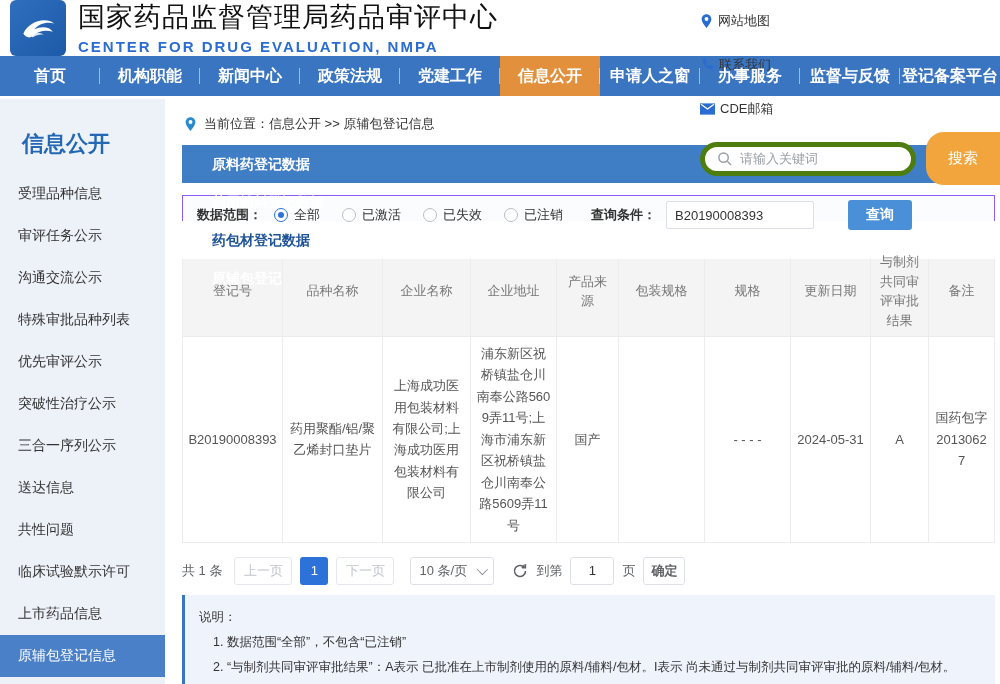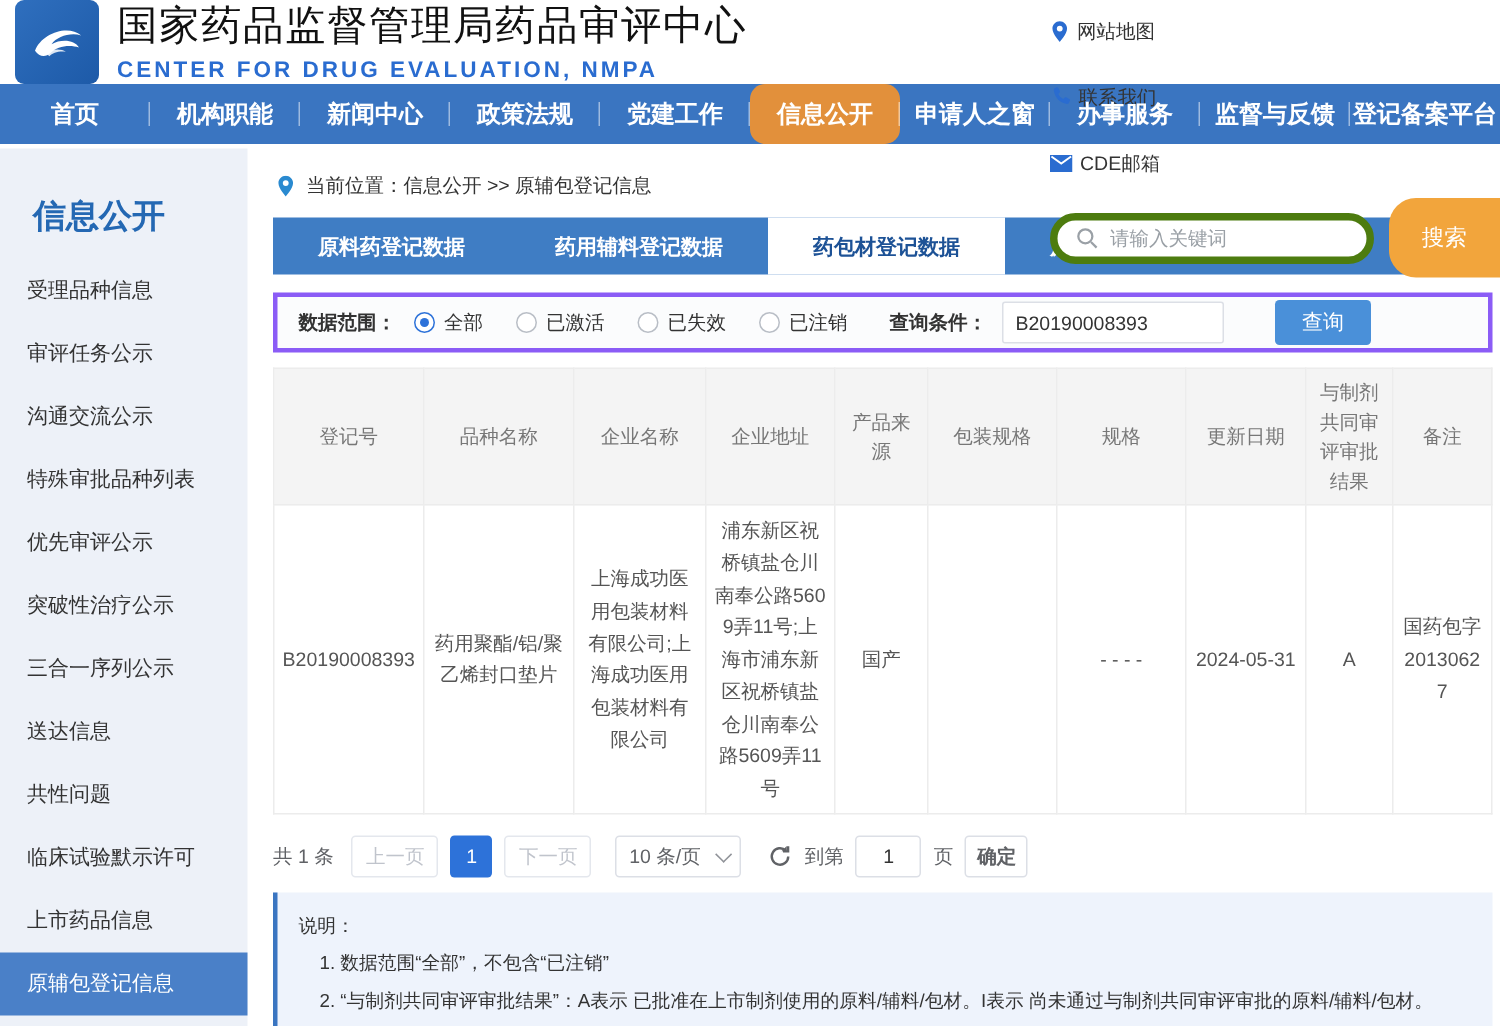--- a/index.html
+++ b/index.html
@@ -23,50 +23,50 @@
   .search-row { display:flex; align-items:center; margin-top:14px; justify-content:flex-end; }
   .search-box { display:flex; align-items:center; width:225px; height:34px; border:5px solid #4d7c0f; border-radius:17px; padding:0 12px; background:#fff; }
   .search-box svg { stroke:#9aa0a6; flex:0 0 auto; }
   .search-box input { border:none; outline:none; font-size:13px; margin-left:8px; width:150px; color:#333; font-family:inherit; }
   .search-box input::placeholder { color:#9aa0a6; }
   .search-btn { margin-left:10px; width:78px; height:53px; border:none; background:#f2a53c; color:#fff; font-size:15px; border-radius:18px 0 0 18px; cursor:pointer; font-family:inherit; }
 
   
   .main-nav { height:40px; background:#3a75c1; }
   .main-nav ul { list-style:none; display:flex; height:40px; }
-  .main-nav li { flex:1; position:relative; display:flex; align-items:center; justify-content:center; color:#fff; font-size:16px; font-weight:bold; cursor:pointer; white-space:nowrap;border-radius:10px; }
+  .main-nav li { flex:1; position:relative; display:flex; align-items:center; justify-content:center; color:#fff; font-size:16px; font-weight:bold; cursor:pointer; white-space:nowrap; }
   .main-nav li:not(:last-child)::after { content:''; position:absolute; right:0; top:12px; height:16px; width:1px; background:rgba(255,255,255,.5); }
   .main-nav li.active { background:#e2903b; }
 
   
   .content { flex:1; display:flex; background:#fff; padding-top:3px; }
   .sidebar { width:165px; background:#edf1f8; flex:0 0 auto; }
   .sidebar-title { color:#2468b3; font-size:22px; font-weight:bold; padding:30px 0 14px 22px; }
   .sidebar ul { list-style:none; }
   .sidebar li { font-size:14px; color:#333; padding:12px 0 12px 18px; cursor:pointer; }
   .sidebar li.active { background:#4a80c8; color:#fff; }
 
   .main { flex:1; padding:12px 5px 0 17px; }
 
   .breadcrumb { display:flex; align-items:center; gap:7px; font-size:13px; color:#333; padding:4px 0 12px 2px; }
   .breadcrumb svg { fill:#2a8ad0; }
 
-  .tabs { display:flex; background:#3f7dc4; height:38px; }
+  .tabs { display:flex; background:#3f7dc4; height:38px;flex-direction:column; }
   .tab { padding:0 30px; line-height:38px; color:#fff; font-size:14px; font-weight:bold; cursor:pointer; white-space:nowrap; }
   .tab.active { background:#fff; color:#1d5296; }
 
-  .filter-bar { margin-top:12px; border:3px solid #8b5cf6; background:#fbfcfd; height:40px; display:flex; align-items:center; padding:0 14px; font-size:13px; color:#333; }
+  .filter-bar { margin-top:12px; border:1px solid #8b5cf6; background:#fbfcfd; height:40px; display:flex; align-items:center; padding:0 14px; font-size:13px; color:#333; }
   .filter-label { font-weight:bold; margin-right:12px; }
   .radio-item { display:flex; align-items:center; gap:6px; margin-right:22px; cursor:pointer; }
   .radio-dot { width:14px; height:14px; border-radius:50%; border:1px solid #b9bec6; background:#fff; position:relative; }
   .radio-item.selected .radio-dot { border-color:#2d72d9; }
   .radio-item.selected .radio-dot::after { content:''; position:absolute; left:3px; top:3px; width:6px; height:6px; border-radius:50%; background:#2d72d9; }
   .query-label { font-weight:bold; margin:0 10px 0 6px; }
   .query-input { width:148px; height:28px; border:1px solid #dcdfe6; border-radius:2px; padding:0 8px; font-size:13px; color:#333; outline:none; font-family:inherit; }
-  .query-btn { margin-left:34px; width:64px; height:30px; background:#4a90d9; color:#fff; border:none; border-radius:3px; font-size:14px; cursor:pointer; font-family:inherit; }
+  .query-btn { margin-left:34px; width:64px; height:30px; background:#4a90d9; color:#fff; border:none; border-radius:3px; font-size:14px; cursor:pointer; font-family:inherit;font-weight:bold; }
 
   
   table { width:100%; border-collapse:collapse; margin-top:10px; table-layout:fixed; }
   th,td { border:1px solid #ececec; text-align:center; vertical-align:middle; font-size:13px; padding:6px 5px; word-break:break-all; }
   th { background:#f4f4f4; color:#777; font-weight:normal; height:58px; line-height:1.5; }
   td { color:#555; height:146px; line-height:1.65; background:#fff; }
 
   
   .pagination { display:flex; align-items:center; margin:14px 0 10px 0; font-size:13px; color:#606266; gap:8px; }
   .pg-total { margin-right:4px; }

